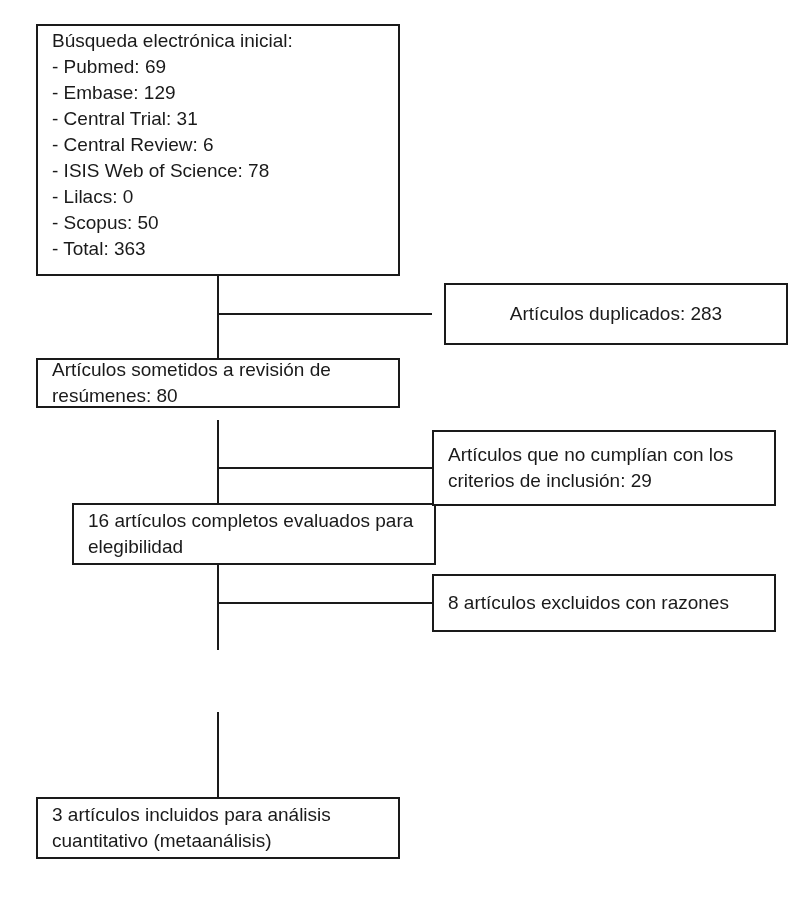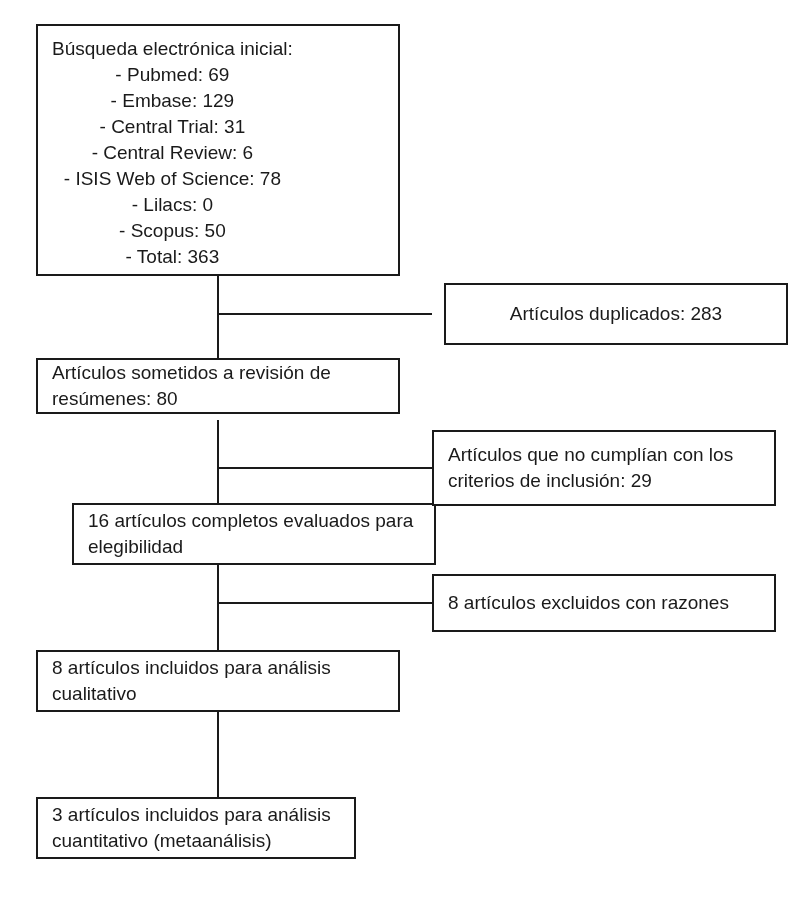--- a/index.html
+++ b/index.html
@@ -36,36 +36,35 @@
     justify-content: center;
     margin-left: 12px;
   }
   .box.center .box-text {
     text-align: left;
   }
   .box.top {
     align-items: flex-start;
   }
   .box.top .box-text {
-    padding-top: 10px;
-    text-align: center;
+    padding-top: 2px;
   }
   .connector {
     position: absolute;
     background: #1a1a1a;
   }
   
   #box-initial-search      { left: 36px;  top: 24px;  width: 364px; height: 252px; }
   #box-duplicated          { left: 432px; top: 283px; width: 344px; height: 62px;  }
-  #box-abstract-review     { left: 36px;  top: 358px; width: 364px; height: 56px;  }
+  #box-abstract-review     { left: 36px;  top: 358px; width: 364px; height: 50px;  }
   #box-exclusion-criteria  { left: 432px; top: 430px; width: 344px; height: 76px;  }
   #box-full-text           { left: 36px;  top: 503px; width: 364px; height: 62px; margin-left: 36px;  }
   #box-excluded-reasons    { left: 432px; top: 574px; width: 344px; height: 58px;  }
   #box-qualitative         { left: 36px;  top: 650px; width: 364px; height: 62px;  }
-  #box-quantitative        { left: 36px;  top: 797px; width: 320px; height: 62px;  }
+  #box-quantitative        { left: 36px;  top: 797px; width: 364px; height: 62px;  }
 
   #v-connector-1 { left: 217px; top: 276px; width: 2px; height: 82px; }
   #v-connector-2 { left: 217px; top: 420px; width: 2px; height: 83px; }
   #v-connector-3 { left: 217px; top: 565px; width: 2px; height: 85px; }
   #v-connector-4 { left: 217px; top: 712px; width: 2px; height: 85px; }
 
   #h-connector-1 { left: 217px; top: 313px; width: 215px; height: 2px; }
   #h-connector-2 { left: 217px; top: 467px; width: 215px; height: 2px; }
   #h-connector-3 { left: 217px; top: 602px; width: 215px; height: 2px; }
 </style>
@@ -87,23 +86,20 @@
   </div>
 
   <div class="box" id="box-abstract-review">
     <div class="box-text">Artículos sometidos a revisión de resúmenes: 80</div>
   </div>
 
   <div class="box" id="box-full-text">
     <div class="box-text">16 artículos completos evaluados para elegibilidad</div>
   </div>
 
-  <div class="box" id="box-qualitative">
-    <div class="box-text">8 artículos incluidos para análisis cualitativo</div>
-  </div>
 
   <div class="box" id="box-quantitative">
     <div class="box-text">3 artículos incluidos para análisis cuantitativo (metaanálisis)</div>
   </div>
 
   <div class="box center" id="box-duplicated">
     <div class="box-text">Artículos duplicados: 283</div>
   </div>
 
   <div class="box" id="box-exclusion-criteria">

